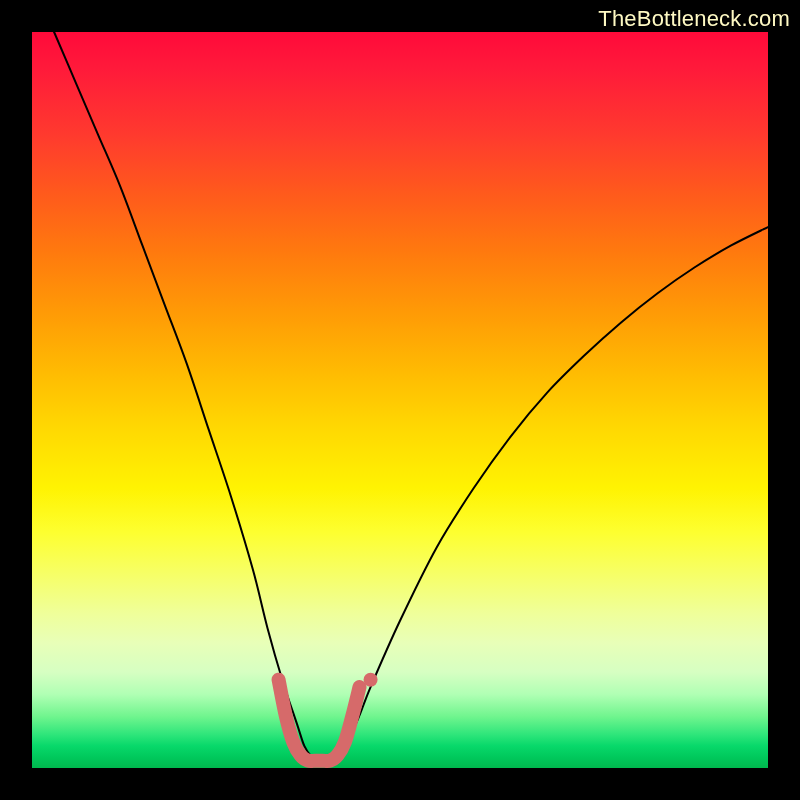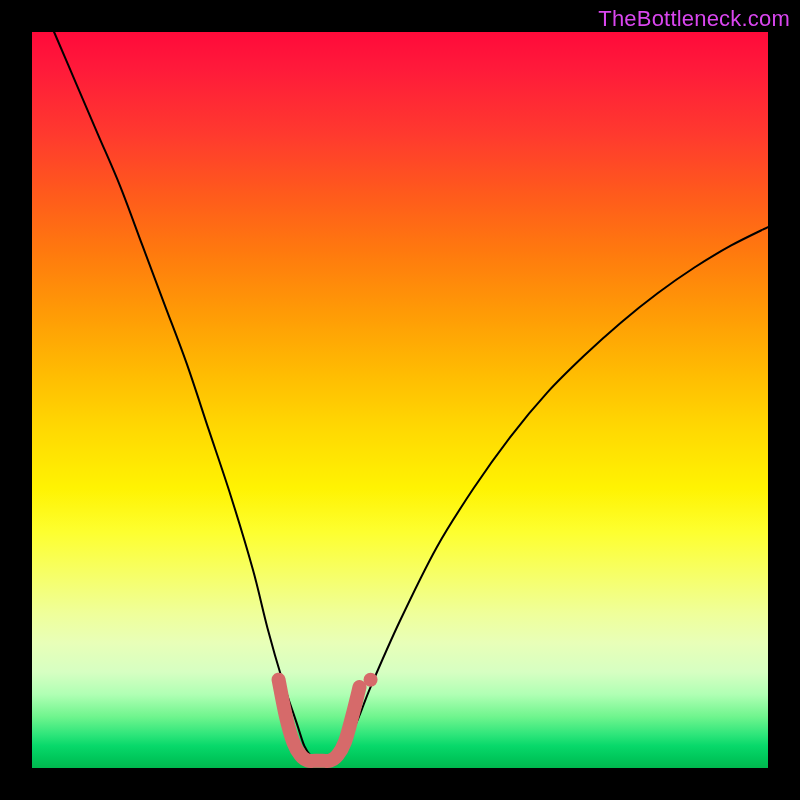--- a/index.html
+++ b/index.html
@@ -54,21 +54,21 @@
     left: 32px;
     top: 32px;
     width: 736px;
     height: 736px;
     overflow: visible;
   }
   .watermark {
     position: absolute;
     top: 6px;
     right: 10px;
-    color: #d946ef;
+    color: #fef9c3;
     font-size: 22px;
     letter-spacing: 0.2px;
     user-select: none;
   }
 </style>
 </head>
 <body>
 
 <div class="frame">
   <div class="plot-area"></div>

